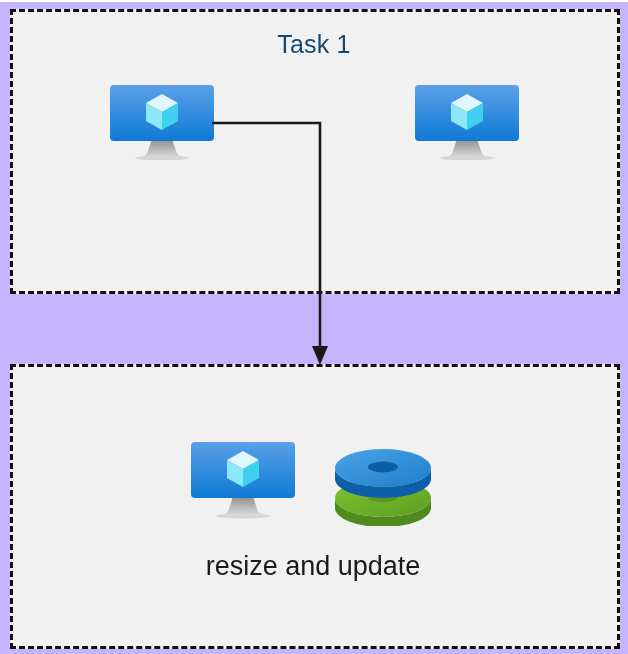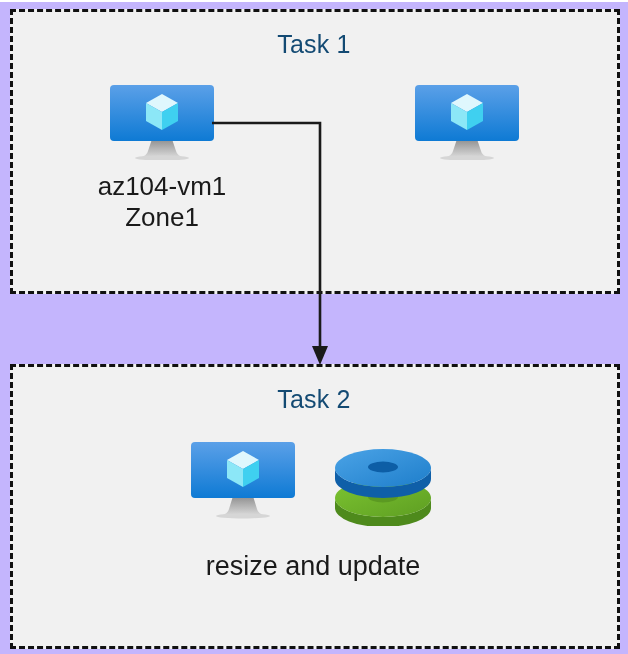--- a/index.html
+++ b/index.html
@@ -115,22 +115,20 @@
         <path d="M42 54 h20 l4 12 q1 5 9 7 h-46 q8 -2 9 -7 z" fill="url(#vmStandA)"></path>
         <ellipse cx="52" cy="73" rx="27" ry="2.4" fill="#D6D6D6"></ellipse>
         <rect x="0" y="0" width="104" height="56" rx="4" fill="url(#vmScreenA)"></rect>
         <g transform="translate(52,27)">
           <path d="M0 -18 L16 -9 L0 0 L-16 -9 Z" fill="#DFF7FD"></path>
           <path d="M-16 -9 L0 0 L0 18 L-16 9 Z" fill="#8CE7F7"></path>
           <path d="M16 -9 L0 0 L0 18 L16 9 Z" fill="#3FD0F0"></path>
         </g>
       </svg>
     </span>
-    <div id="vm1-label" class="node-label">az104-vm1
-Zone1</div>
   </div>
 
   <div id="vm2-node" class="node">
     <span>
       <svg class="vm-icon" width="104" height="75" viewBox="0 0 104 75" xmlns="http://www.w3.org/2000/svg">
         <defs>
           <linearGradient id="vmScreenB" x1="0" y1="0" x2="0" y2="1">
             <stop offset="0" stop-color="#5BA0E8"></stop>
               <stop offset="1" stop-color="#0E7AD4"></stop>
           </linearGradient>
@@ -150,21 +148,20 @@
       </svg>
     </span>
   </div>
 
   <svg id="connector" xmlns="http://www.w3.org/2000/svg">
     <path d="M212 121 H320 V352" fill="none" stroke="#1A1A1A" stroke-width="2.6"></path>
     <path d="M320 363 L312 344 L328 344 Z" fill="#1A1A1A"></path>
   </svg>
 
   <div id="task2-box" class="task-box"></div>
-  <div id="task2-title" class="task-title">Task 2</div>
 
   <div id="vm3-node" class="node">
     <div class="icon-row">
       <span>
         <svg class="vm-icon" width="104" height="78" viewBox="0 0 104 78" xmlns="http://www.w3.org/2000/svg">
           <defs>
             <linearGradient id="vmScreenC" x1="0" y1="0" x2="0" y2="1">
               <stop offset="0" stop-color="#5BA0E8"></stop>
                 <stop offset="1" stop-color="#0E7AD4"></stop>
             </linearGradient>

